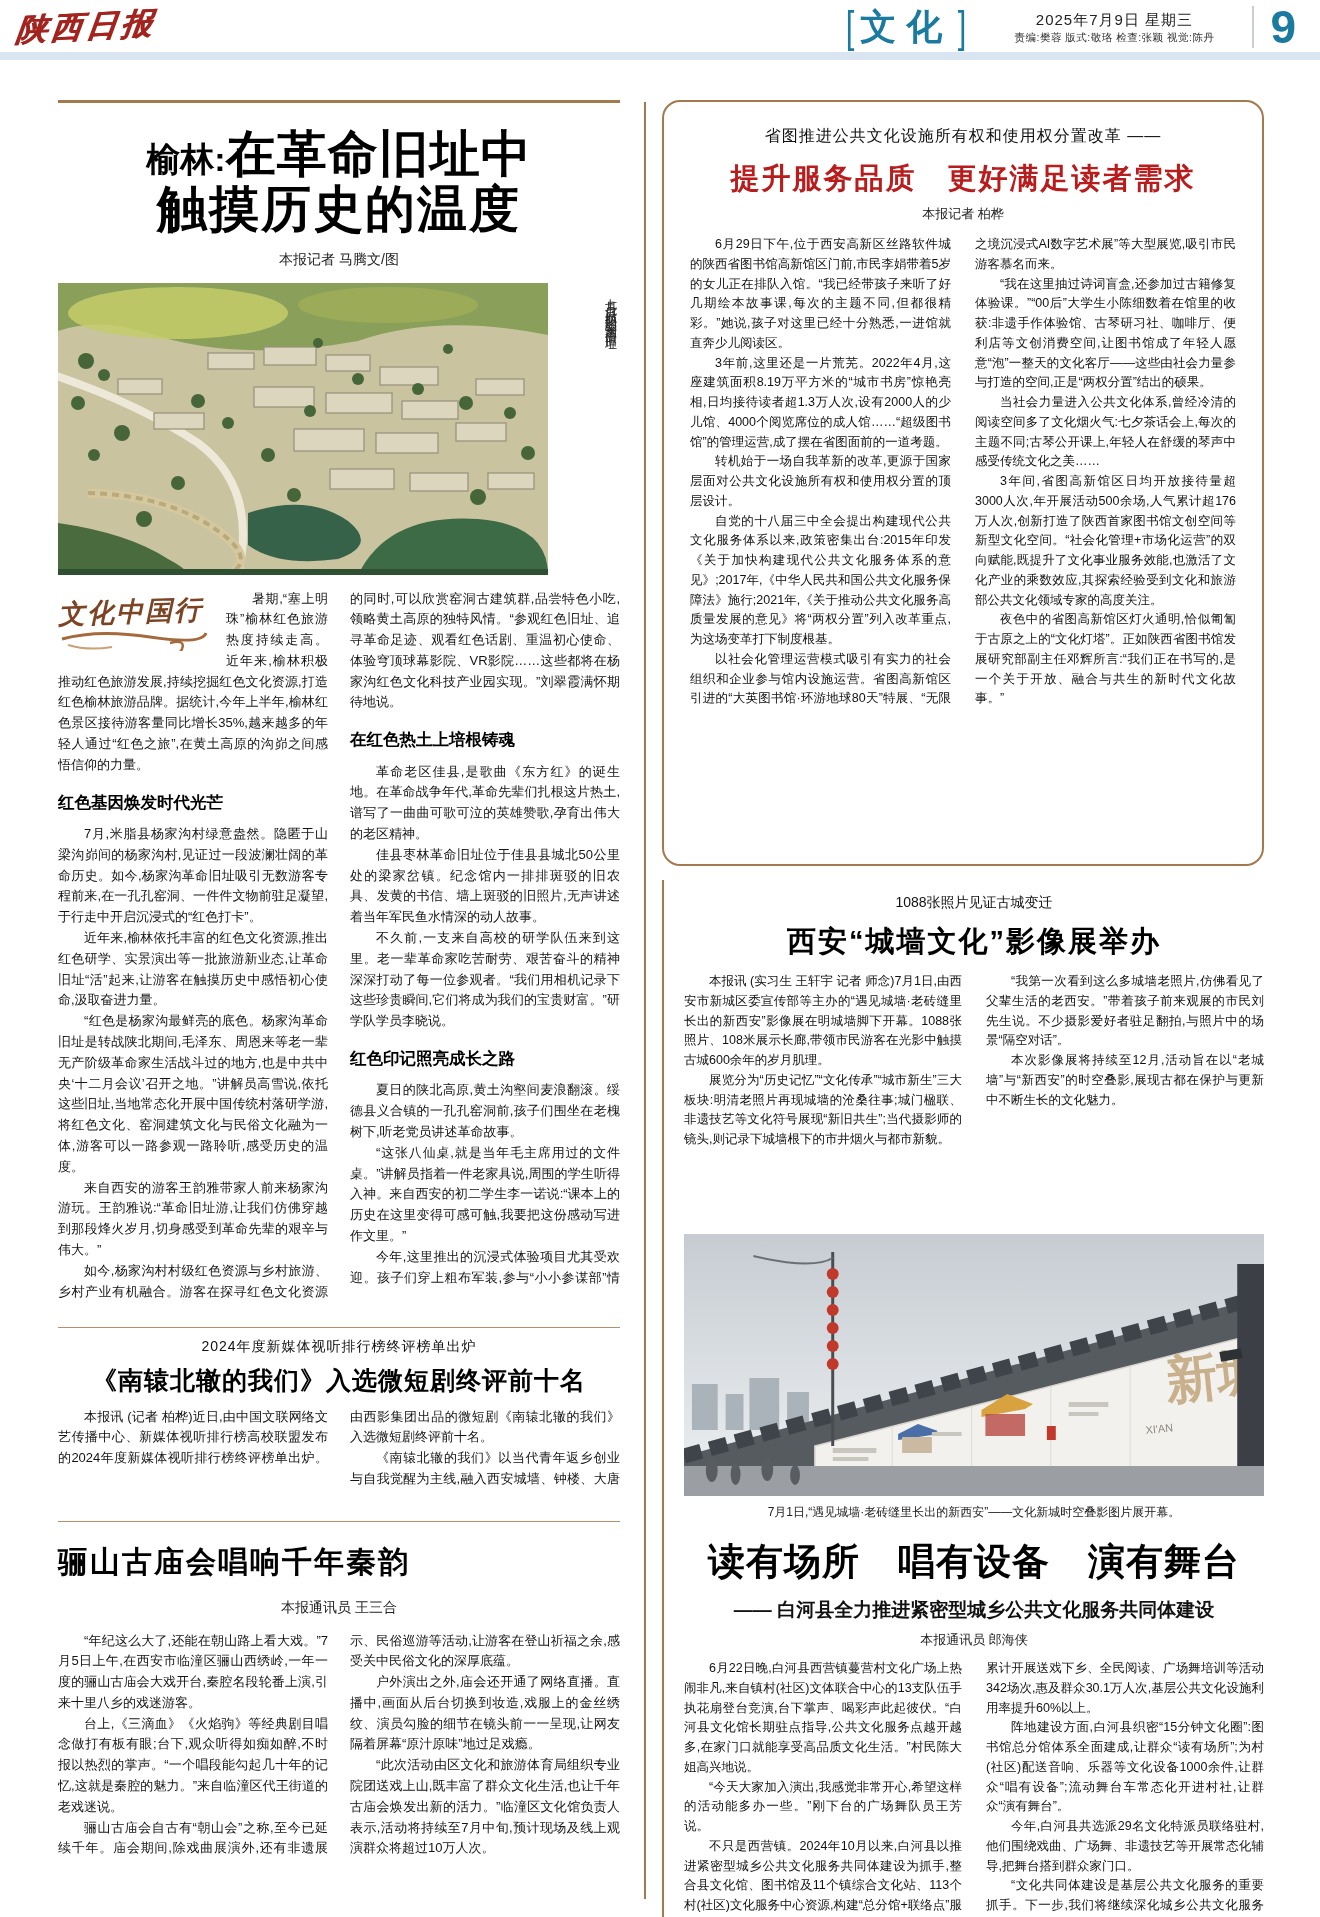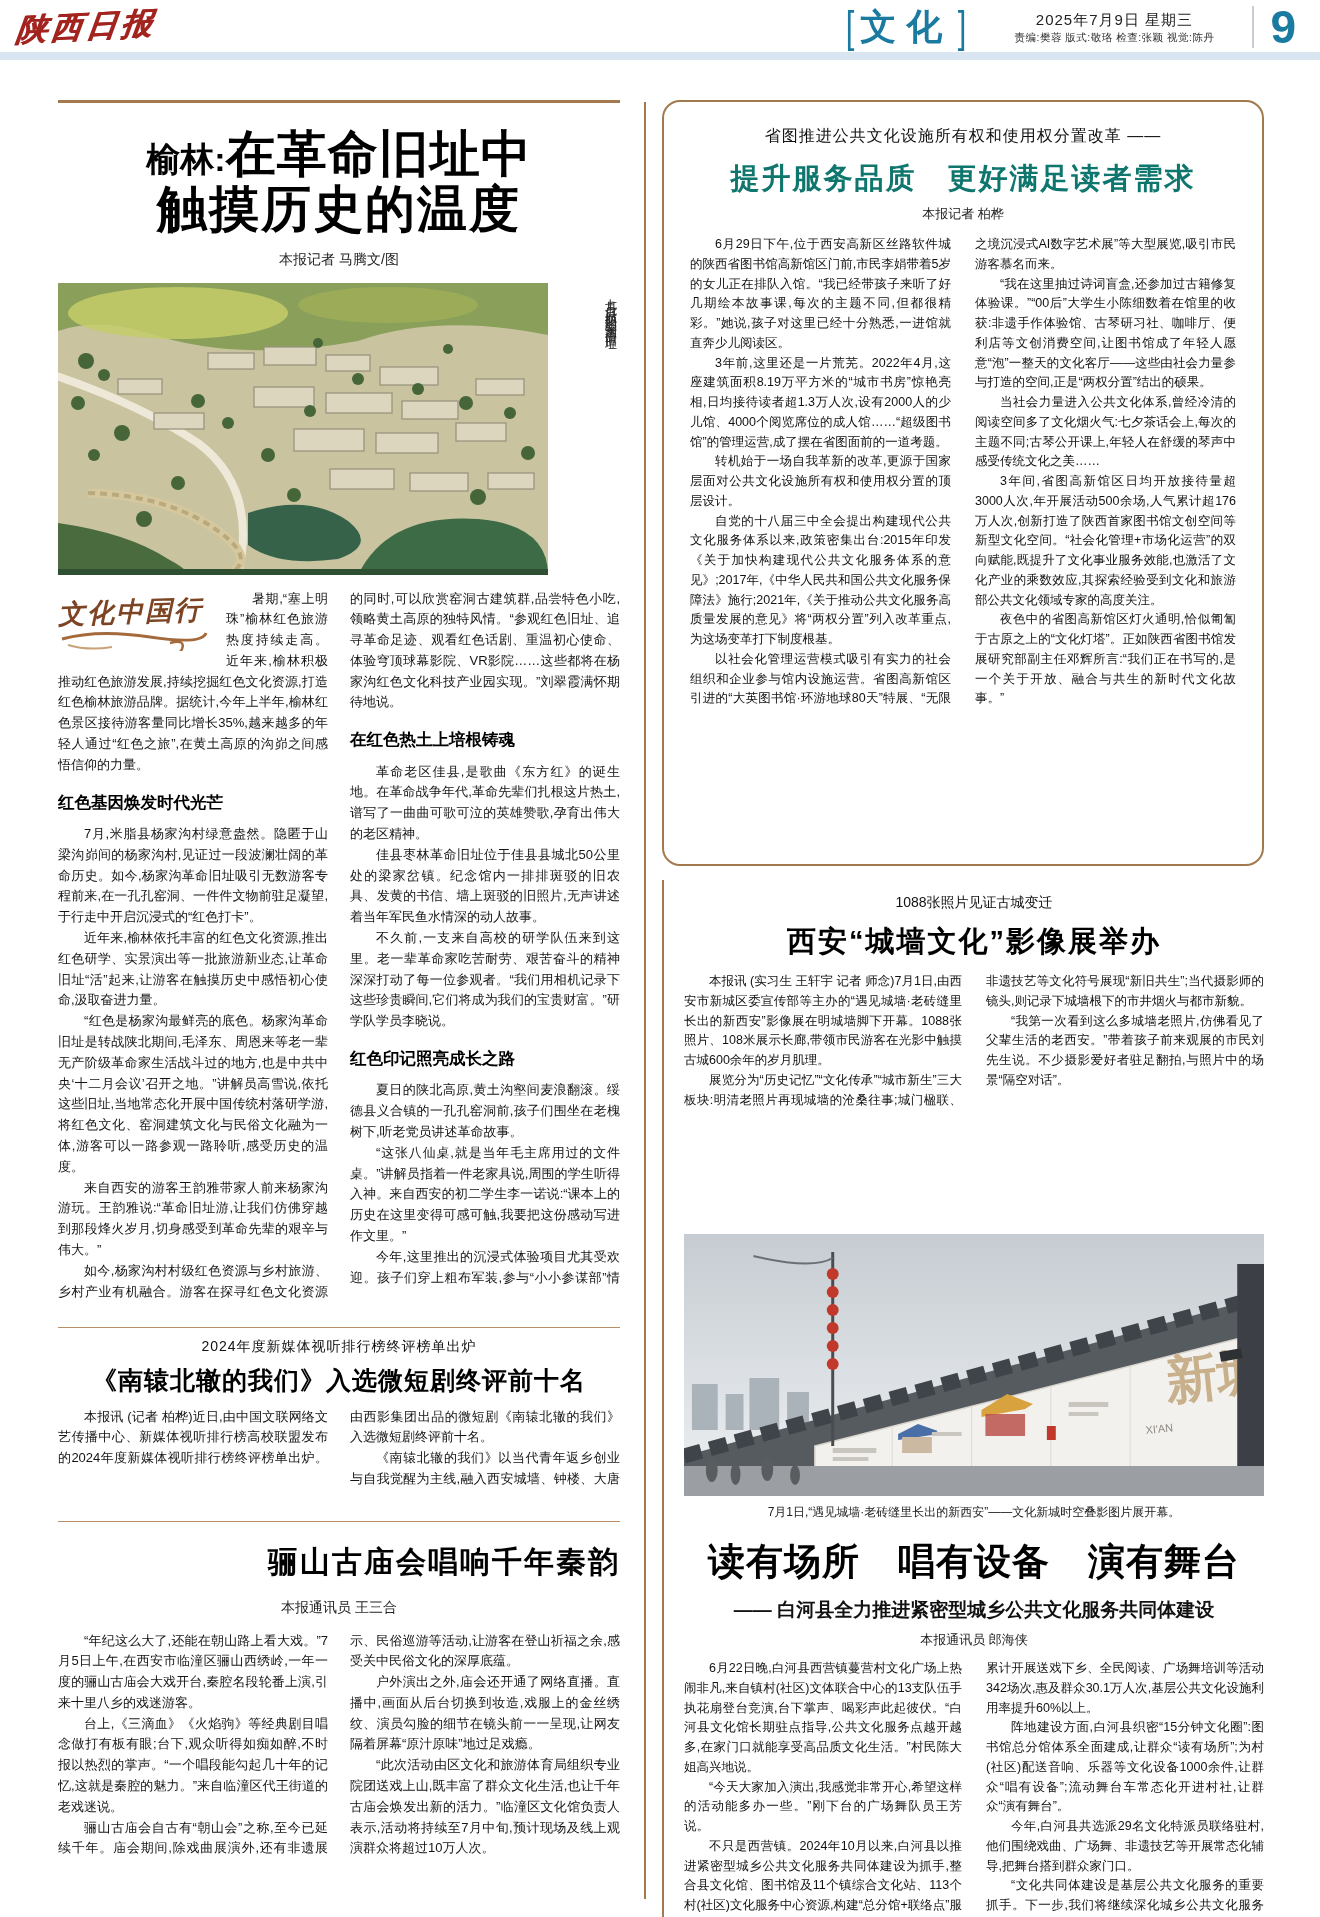--- a/index.html
+++ b/index.html
@@ -46,28 +46,28 @@
 
   .stamp{float:left;width:158px;height:62px;margin:2px 10px 4px 0;position:relative;}
   .stamp-text{font-size:27px;font-weight:900;font-style:italic;color:#7c4423;letter-spacing:2px;
               display:inline-block;transform:rotate(-2deg);white-space:nowrap;}
   .stamp svg{position:absolute;left:0;bottom:2px;width:150px;height:22px;}
 
   .rule-thin{border-top:1.5px solid #b98e66;margin:12px 0 10px;}
   .kicker{text-align:center;font-size:14px;color:#111;letter-spacing:1px;}
   .mini-headline{text-align:center;font-weight:bold;font-size:25px;margin:8px 0 10px;color:#000;letter-spacing:1px;}
   .mini-body{height:102px;overflow:hidden;}
-  .lishan-headline{text-align:right;font-weight:bold;font-size:30px;margin:10px 0 4px;color:#000;letter-spacing:2px;}
+  .lishan-headline{text-align:left;font-weight:bold;font-size:30px;margin:10px 0 4px;color:#000;letter-spacing:2px;}
   .lishan-body{flex:1;overflow:hidden;}
 
   
   .top-box{border:2.5px solid #a37a4e;border-radius:18px;padding:18px 26px 14px;box-sizing:border-box;
            height:766px;overflow:hidden;flex:none;}
   .box-kicker{text-align:center;font-size:16px;letter-spacing:1px;color:#111;margin-top:6px;}
-  .box-headline{text-align:center;font-weight:bold;font-size:29px;letter-spacing:2px;color:#0f766e;margin:12px 0 6px;}
+  .box-headline{text-align:center;font-weight:bold;font-size:29px;letter-spacing:2px;color:#b91c1c;margin:12px 0 6px;}
   .box-byline{text-align:center;font-size:13px;color:#222;margin:6px 0 12px;}
   .box-body{column-count:2;column-gap:24px;font-size:12.5px;line-height:1.58;text-align:justify;}
   .box-body p{margin:0;text-indent:2em;}
 
   .right-lower{border-left:2px solid #a37a4e;padding-left:20px;margin-top:14px;flex:1;
                display:flex;flex-direction:column;min-width:0;}
   .wall-kicker{text-align:center;font-size:14px;margin-top:14px;color:#111;}
   .wall-headline{text-align:center;font-weight:bold;font-size:29px;letter-spacing:2px;margin:10px 0 10px;color:#000;}
   .wall-body{height:256px;overflow:hidden;}
   .wall-photo{height:262px;margin-top:6px;}
@@ -238,20 +238,21 @@
           </div>
       </div>
 
       <div class="right-lower">
         <div class="wall-kicker">1088张照片见证古城变迁</div>
         <div class="wall-headline">西安“城墙文化”影像展举办</div>
         <div class="box-body wall-body">
             <p class="para">本报讯 (实习生 王轩宇 记者 师念)7月1日,由西安市新城区委宣传部等主办的“遇见城墙·老砖缝里长出的新西安”影像展在明城墙脚下开幕。1088张照片、108米展示长廊,带领市民游客在光影中触摸古城600余年的岁月肌理。</p>
             <p class="para">展览分为“历史记忆”“文化传承”“城市新生”三大板块:明清老照片再现城墙的沧桑往事;城门楹联、非遗技艺等文化符号展现“新旧共生”;当代摄影师的镜头,则记录下城墙根下的市井烟火与都市新貌。</p>
             <p class="para">“我第一次看到这么多城墙老照片,仿佛看见了父辈生活的老西安。”带着孩子前来观展的市民刘先生说。不少摄影爱好者驻足翻拍,与照片中的场景“隔空对话”。</p>
+            <p class="para">本次影像展将持续至12月,活动旨在以“老城墙”与“新西安”的时空叠影,展现古都在保护与更新中不断生长的文化魅力。</p>
           </div>
 
         <div class="wall-photo">
           <svg viewBox="0 0 585 262" preserveAspectRatio="none">
             <defs>
               <linearGradient id="sk" x1="0" y1="0" x2="0" y2="1">
                 <stop offset="0" stop-color="#c6ccd2"></stop>
                   <stop offset="1" stop-color="#eef1f3"></stop>
               </linearGradient>
             </defs>

